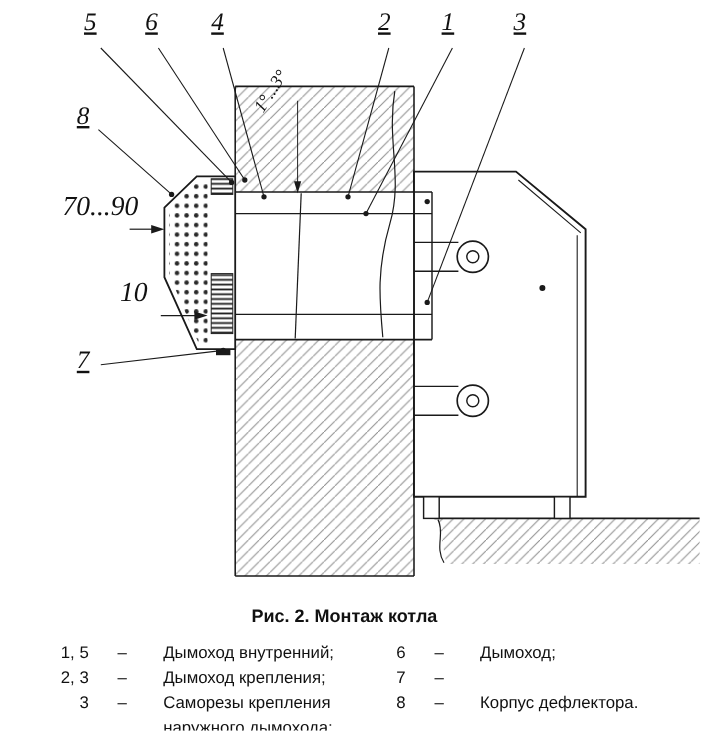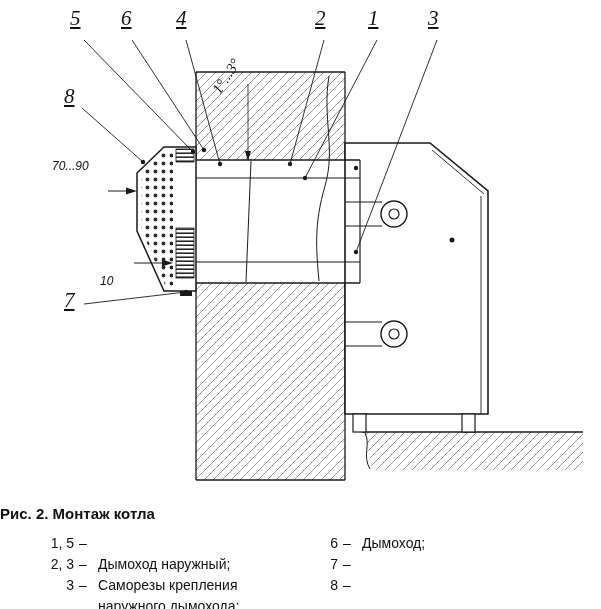--- a/index.html
+++ b/index.html
@@ -1,31 +1,31 @@
 <!DOCTYPE html>
 <html><head>
 <meta charset="utf-8">
 <style>
   html,body{margin:0;padding:0;background:#ffffff;}
   #page{position:relative;width:601px;height:609px;background:#fff;overflow:hidden;
         font-family:"Liberation Sans",sans-serif;color:#111;}
   svg{position:absolute;left:0;top:0;}
   .callout{position:absolute;font-family:"Liberation Serif",serif;font-style:italic;
            font-size:21px;text-decoration:underline;color:#111;line-height:1;}
-  .dim{position:absolute;font-family:Liberation Sans, sans-serif;font-style:italic;
-       font-size:12px;color:#111;line-height:1;text-align:center;}
+  .dim{position:absolute;font-family:Liberation Serif, serif;font-style:italic;
+       font-size:23px;color:#111;line-height:1;text-align:center;}
   .angle{position:absolute;left:209px;top:88px;transform:rotate(-57deg);
          transform-origin:left top;font-family:"Liberation Serif",serif;
          font-style:italic;font-size:15px;color:#111;}
-  .caption{position:absolute;left:0;top:505px;width:574px;
+  .caption{position:absolute;left:0;top:505px;width:574px;text-align:center;
            font-weight:bold;font-size:15px;color:#111;}
   .legend-col{position:absolute;top:533px;font-size:14px;line-height:21px;}
   .legend-col.left{left:36px;width:282px;}
   .legend-col.right{left:322px;width:262px;}
-  .legend-row{display:grid;grid-template-columns:38px 14px auto;column-gap:5px;
+  .legend-row{display:grid;grid-template-columns:38px 14px auto;column-gap:24px;
               align-items:start;}
   .legend-col.right .legend-row{grid-template-columns:16px 14px auto;}
   .legend-num{text-align:right;white-space:nowrap;}
   .legend-text{max-width:208px;}
 </style>
 </head>
 <body>
 
 <div id="page">
 
@@ -139,34 +139,35 @@
   <span class="callout" style="left:70px;top:8px;">5</span>
   <span class="callout" style="left:121px;top:8px;">6</span>
   <span class="callout" style="left:176px;top:8px;">4</span>
   <span class="callout" style="left:315px;top:8px;">2</span>
   <span class="callout" style="left:368px;top:8px;">1</span>
   <span class="callout" style="left:428px;top:8px;">3</span>
   <span class="callout" style="left:64px;top:86px;">8</span>
   <span class="callout" style="left:64px;top:290px;">7</span>
 
   <span class="dim" style="left:52px;top:160px;">70...90</span>
-  <span class="dim" style="left:100px;top:232px;margin-top:43px;">10</span>
+  <span class="dim" style="left:100px;top:232px;">10</span>
   <span class="angle">1°...3°</span>
 
   <div class="caption">Рис. 2. Монтаж котла</div>
 
   <div class="legend-col left">
     <div class="legend-row">
       <span class="legend-num">1, 5</span>
       <span class="legend-dash">–</span>
+      <span class="legend-text">Дымоход внутренний;</span>
     </div>
     <div class="legend-row">
       <span class="legend-num">2, 3</span>
       <span class="legend-dash">–</span>
-      <span class="legend-text">Дымоход наружный;</span>
+      <span class="legend-text">Дымоход крепления;</span>
     </div>
     <div class="legend-row">
       <span class="legend-num">3</span>
       <span class="legend-dash">–</span>
       <span class="legend-text">Саморезы крепления наружного дымохода;</span>
     </div>
   </div>
 
   <div class="legend-col right">
     <div class="legend-row">
@@ -174,16 +175,17 @@
       <span class="legend-dash">–</span>
       <span class="legend-text">Дымоход;</span>
     </div>
     <div class="legend-row">
       <span class="legend-num">7</span>
       <span class="legend-dash">–</span>
     </div>
     <div class="legend-row">
       <span class="legend-num">8</span>
       <span class="legend-dash">–</span>
+      <span class="legend-text">Корпус дефлектора.</span>
     </div>
   </div>
 
 </div>
 
 </body></html>

